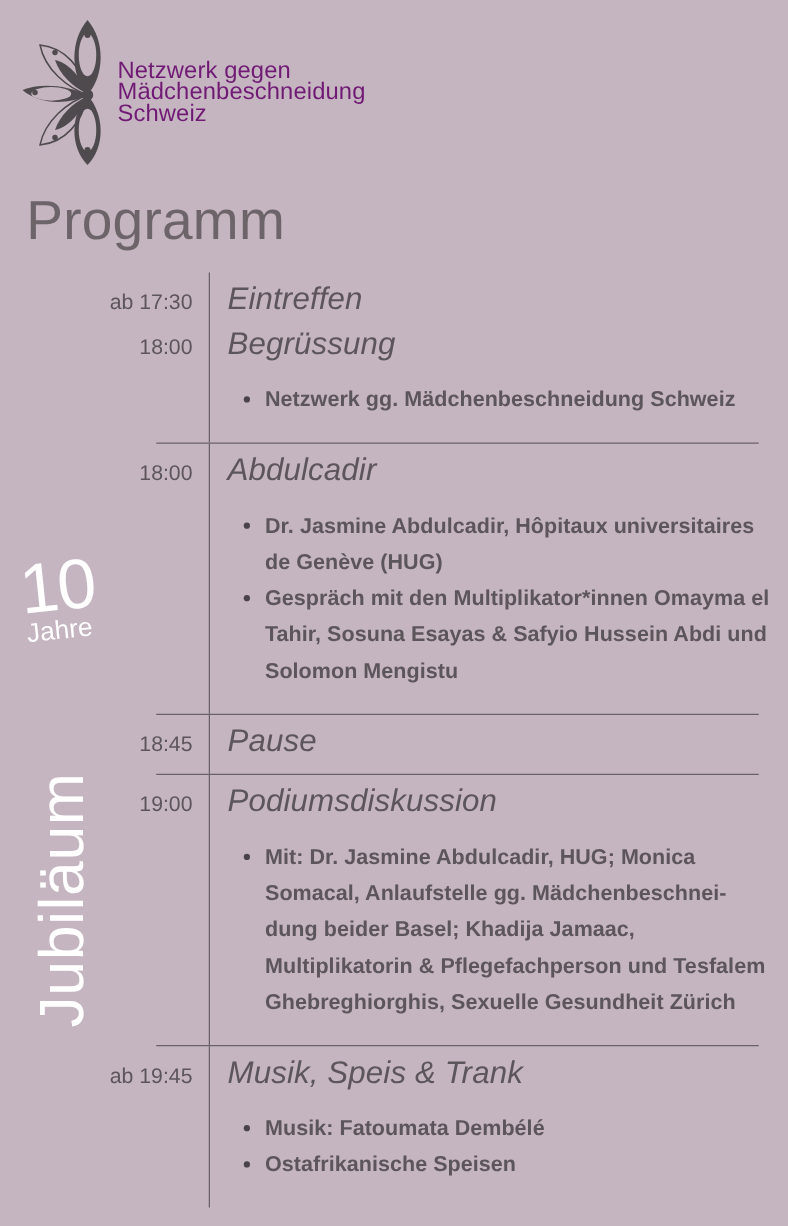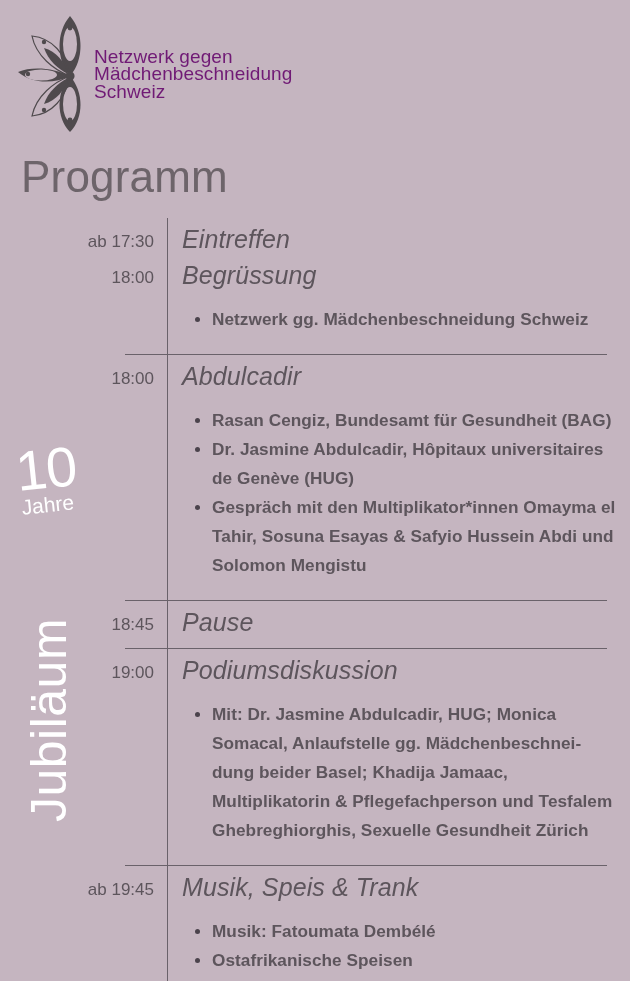--- a/index.html
+++ b/index.html
@@ -258,21 +258,20 @@
     <div class="sched-group">
       <div class="rule"></div>
       <div class="group-body">
         <div class="time-col">
           <div class="time">18:00</div>
         </div>
         <div class="vbar"></div>
         <div class="items-col">
           <div class="entry-title">Abdulcadir</div>
           <ul class="bullets">
-            <li><span class="dot"></span>Rasan Cengiz, Bundesamt für Gesundheit (BAG)</li>
             <li><span class="dot"></span>Dr. Jasmine Abdulcadir, Hôpitaux universitaires de Genève (HUG)</li>
             <li><span class="dot"></span>Gespräch mit den Multiplikator*innen Omayma el Tahir, Sosuna Esayas &amp; Safyio Hussein Abdi und Solomon Mengistu</li>
           </ul>
         </div>
       </div>
     </div>
     <div class="sched-group">
       <div class="rule"></div>
       <div class="group-body">
         <div class="time-col">

